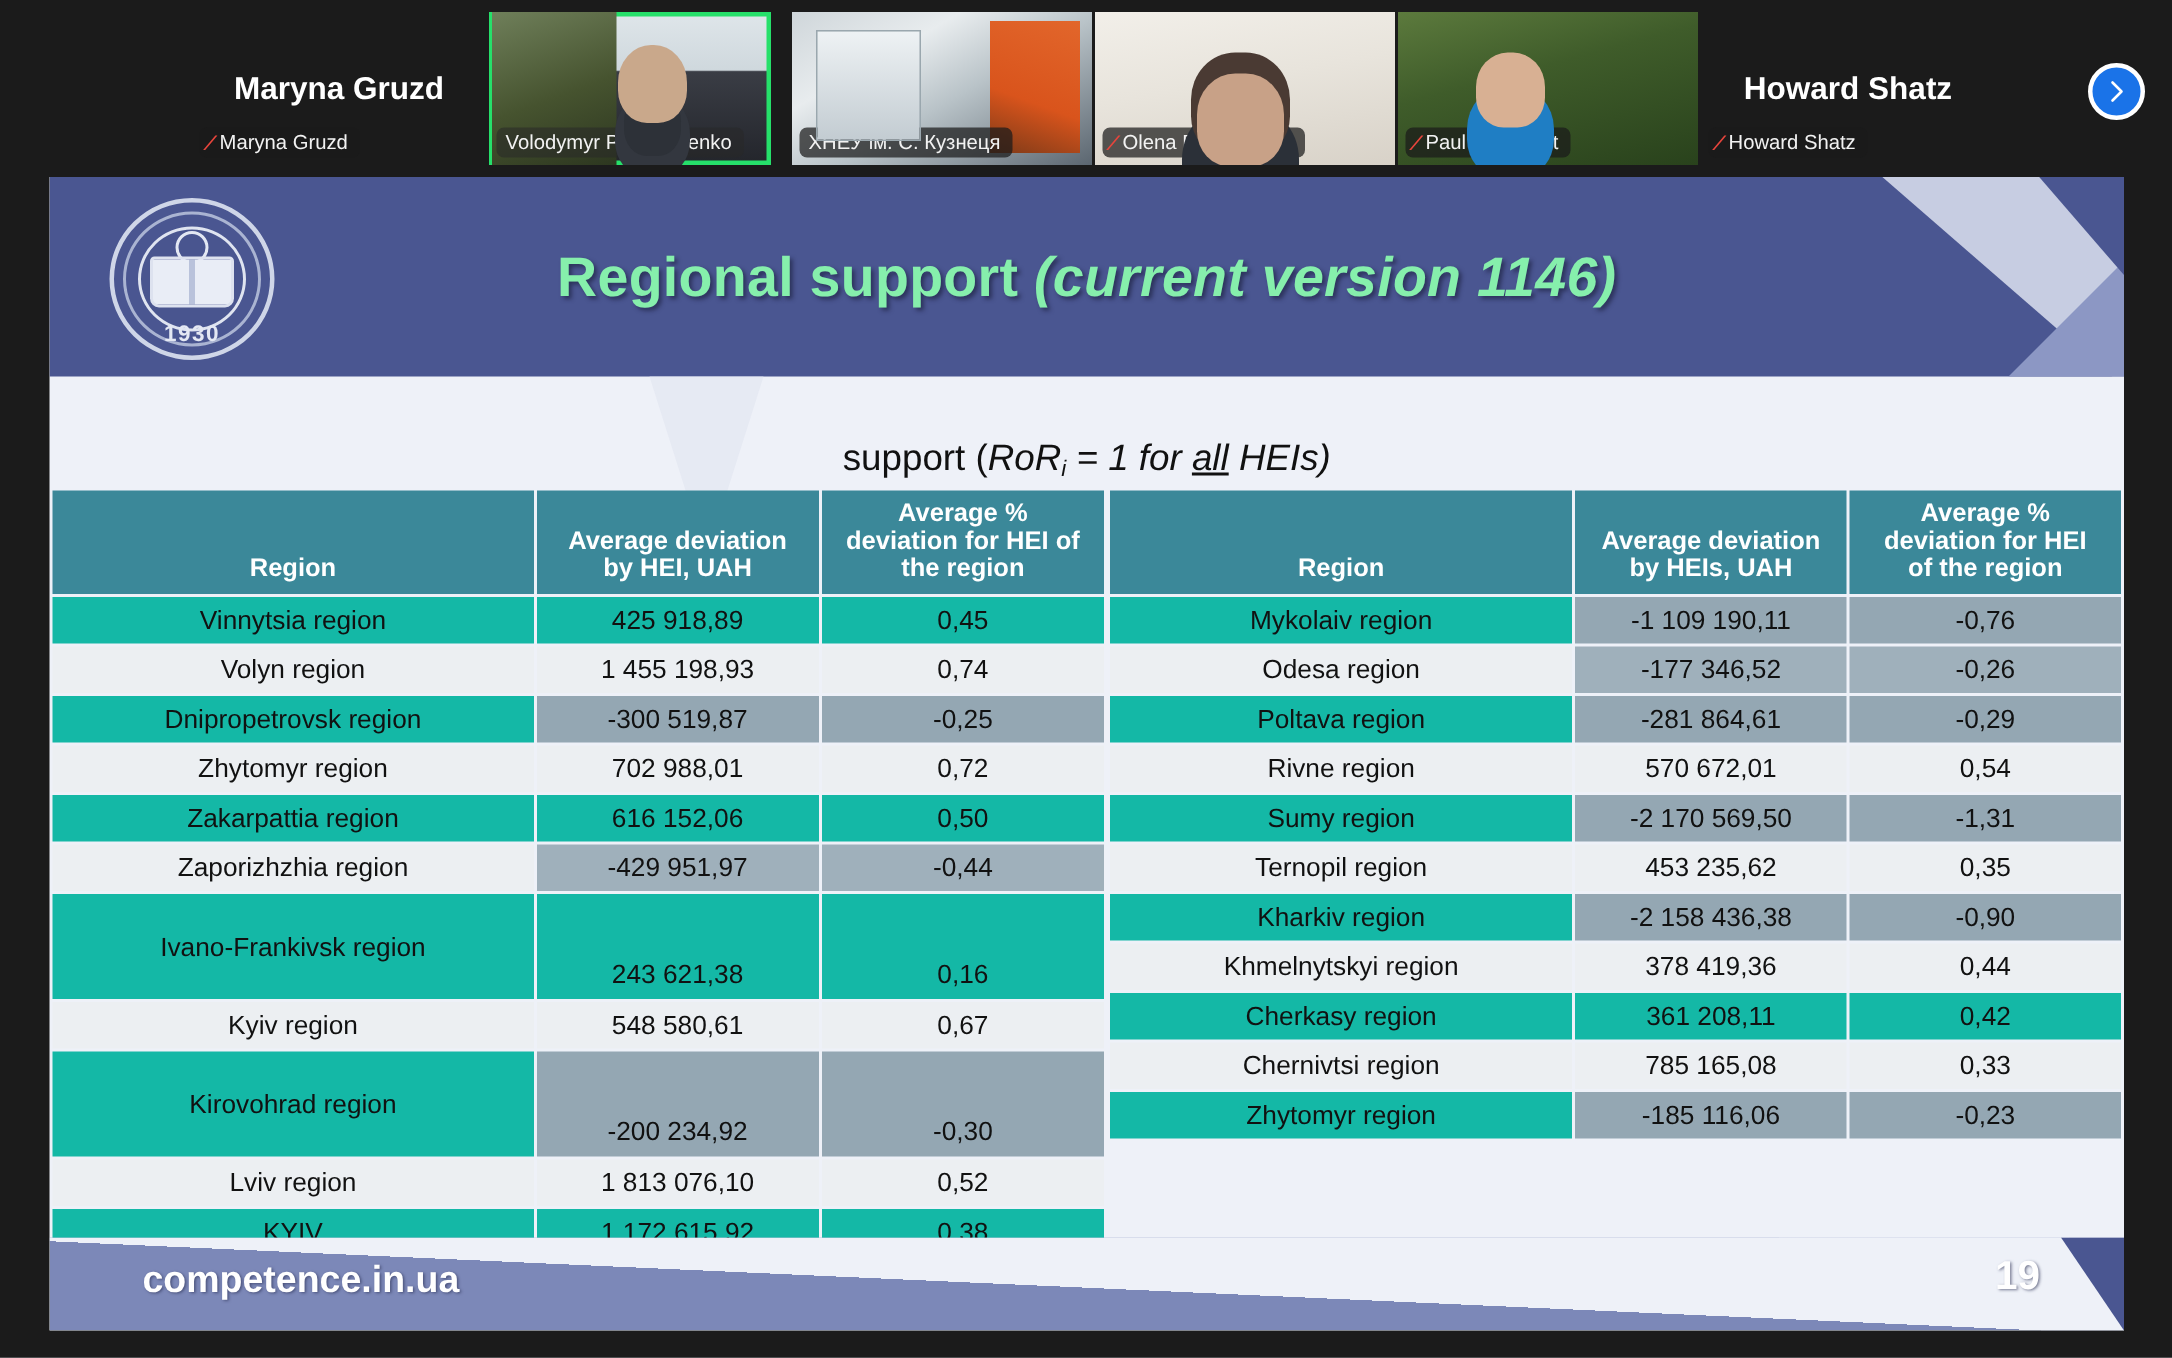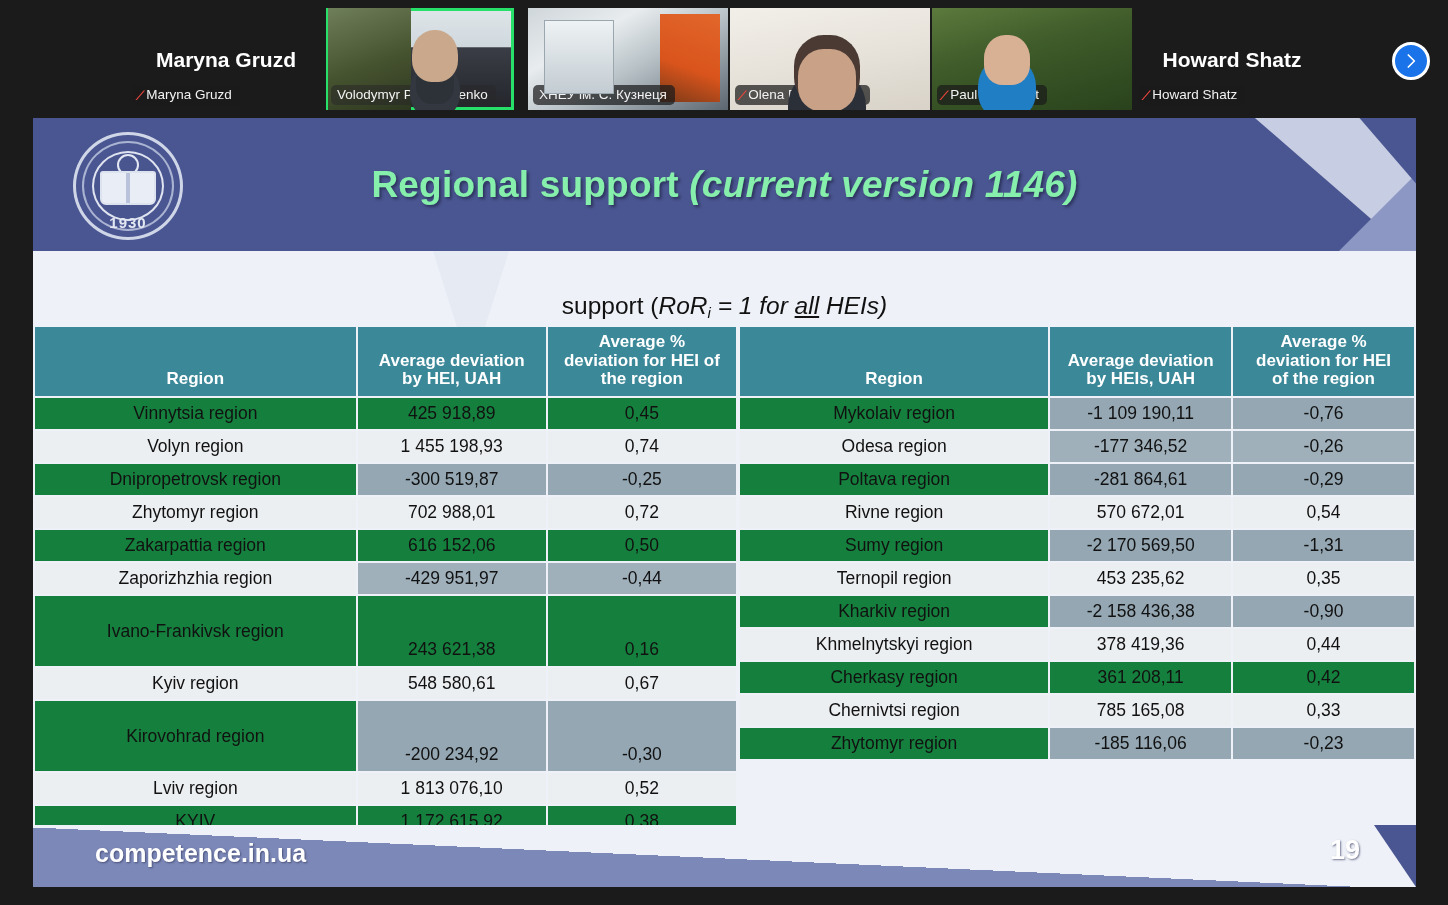--- a/index.html
+++ b/index.html
@@ -95,21 +95,21 @@
 
   
   .tbl { position:absolute; top:207px; border-collapse:separate; border-spacing:2px 2px;
          font-size:17.5px; color:#111; }
   #tbl-left  { left:0px;   width:705px; }
   #tbl-right { left:705px; width:678px; }
   .tbl th { background:#3b8899; color:#ffffff; font-weight:bold; font-size:17px;
             line-height:1.1; padding:6px 16px 7px; vertical-align:bottom; }
   .tbl th.region-h { vertical-align:bottom; padding-bottom:7px; }
   .tbl td { text-align:center; padding:5px 4px; }
-  .c-dark  { background:#15803d; }
+  .c-dark  { background:#14b8a6; }
   .c-light { background:#eceff2; }
   .c-neg-d { background:#94a7b3; }
   .c-neg-l { background:#9fb0bb; }
   .tall td { height:70px; }
   .tall td.vb { vertical-align:bottom; padding-bottom:6px; }
   .tall td.vm { vertical-align:middle; }
 
   
   .footer { position:absolute; left:0; bottom:0; width:100%; height:62px; overflow:hidden; }
   .f-band { position:absolute; inset:0; background:#7c88b8; }

